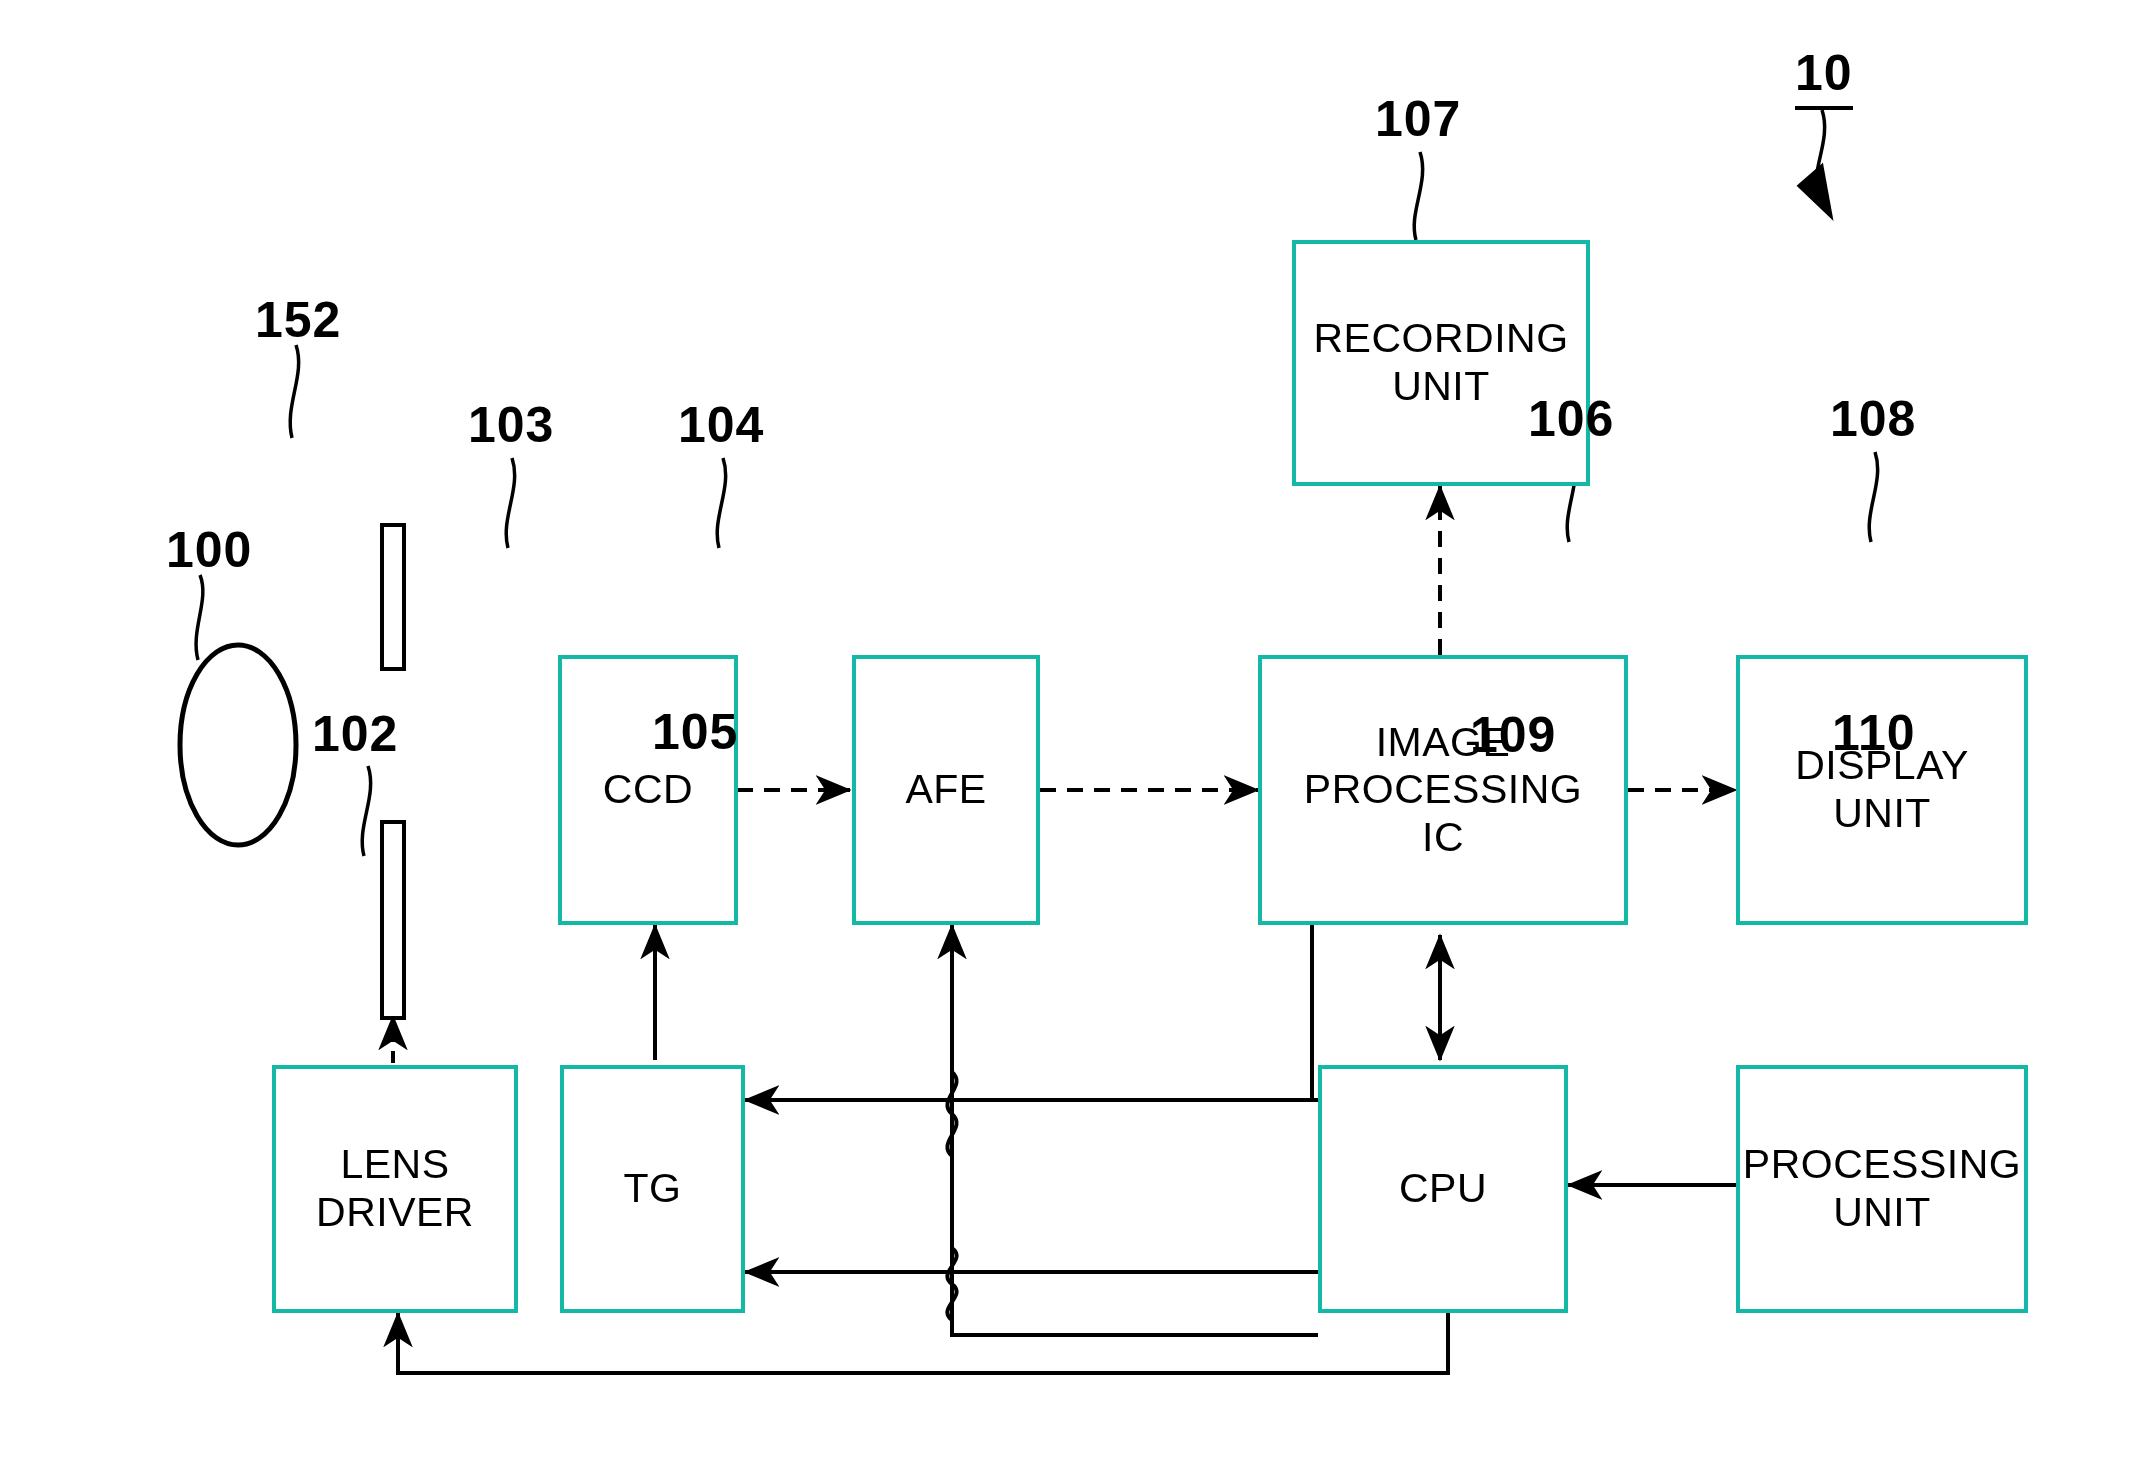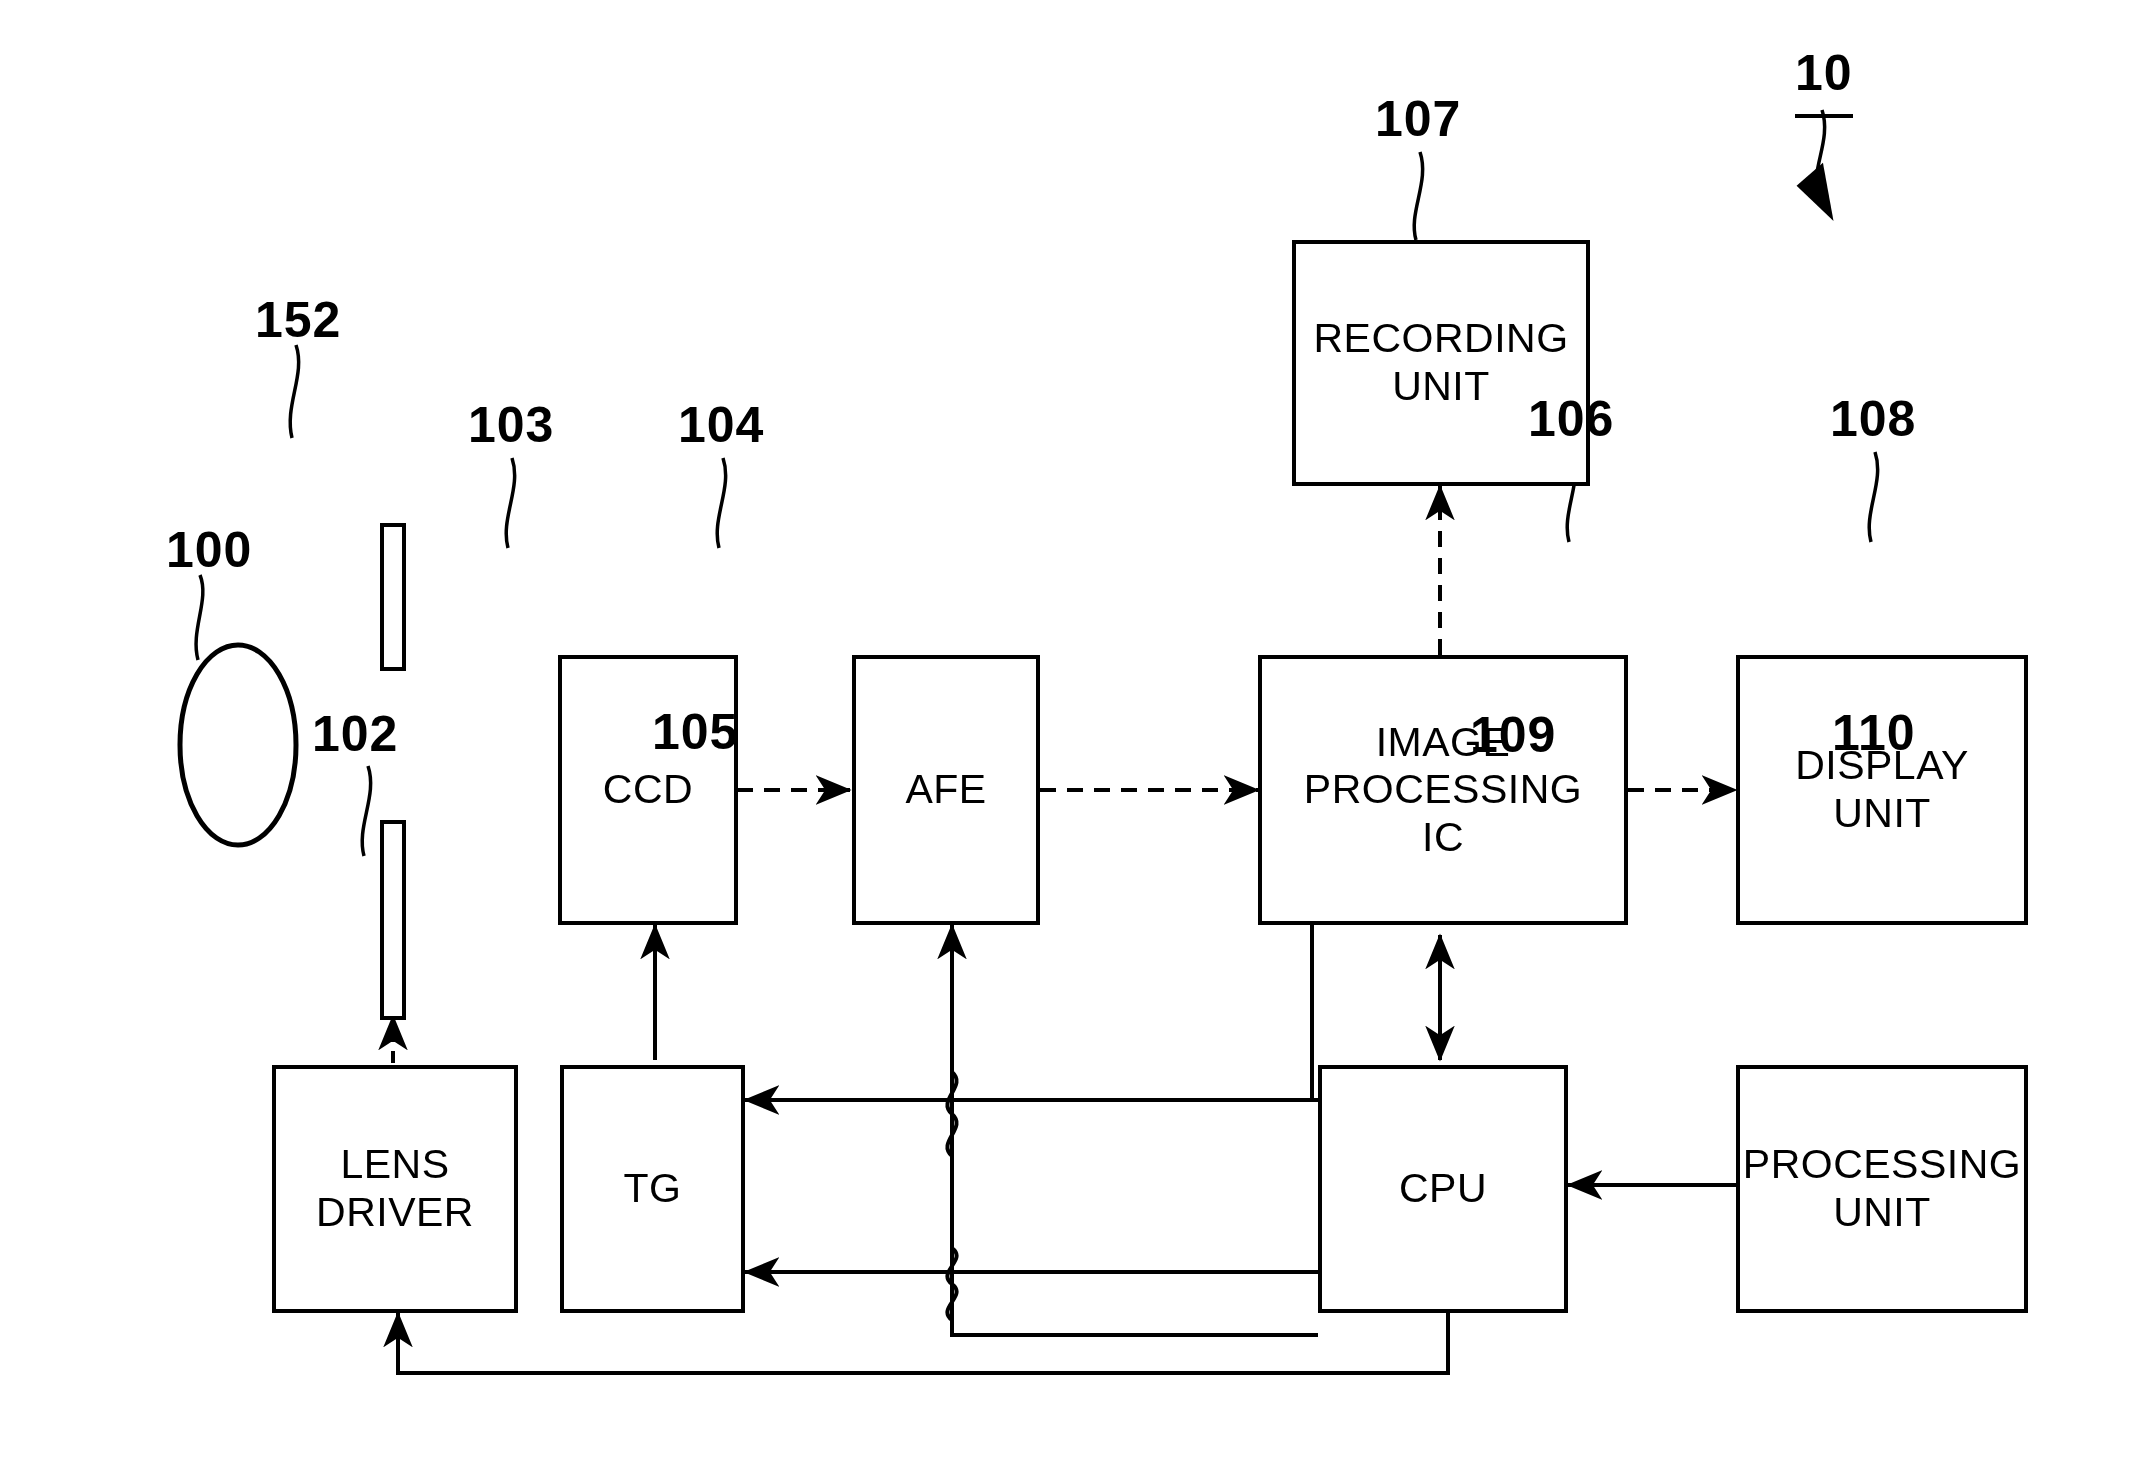--- a/index.html
+++ b/index.html
@@ -18,21 +18,21 @@
   }
   svg.layer {
     position: absolute;
     left: 0;
     top: 0;
     width: 2138px;
     height: 1467px;
   }
   .box {
     position: absolute;
-    border: 4px solid #000000;
+    border: 4px solid #14b8a6;
     background: #ffffff;
     display: flex;
     align-items: center;
     justify-content: center;
     box-sizing: border-box;
   }
   .box-label {
     font-size: 41px;
     line-height: 1.16;
     letter-spacing: 0.5px;
@@ -44,21 +44,21 @@
   .ref {
     position: absolute;
     font-size: 50px;
     font-weight: bold;
     color: #000000;
     letter-spacing: 1px;
     white-space: nowrap;
   }
   .ref-underlined {
     border-bottom: 4px solid #000000;
-    padding-bottom: 12px;
+    padding-bottom: 4px;
     text-align: center;
   }
   .bar {
     position: absolute;
     border: 4px solid #000000;
     background: #ffffff;
     box-sizing: border-box;
   }
 </style>
 </head>

